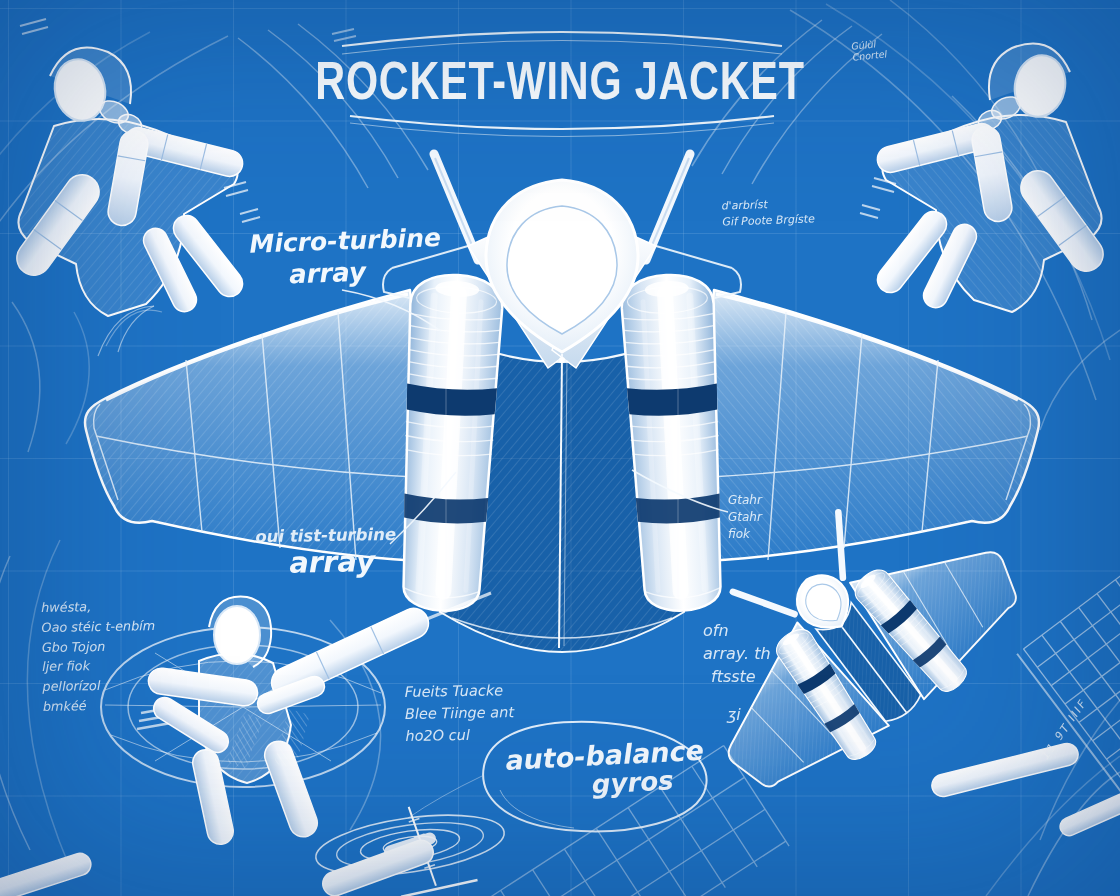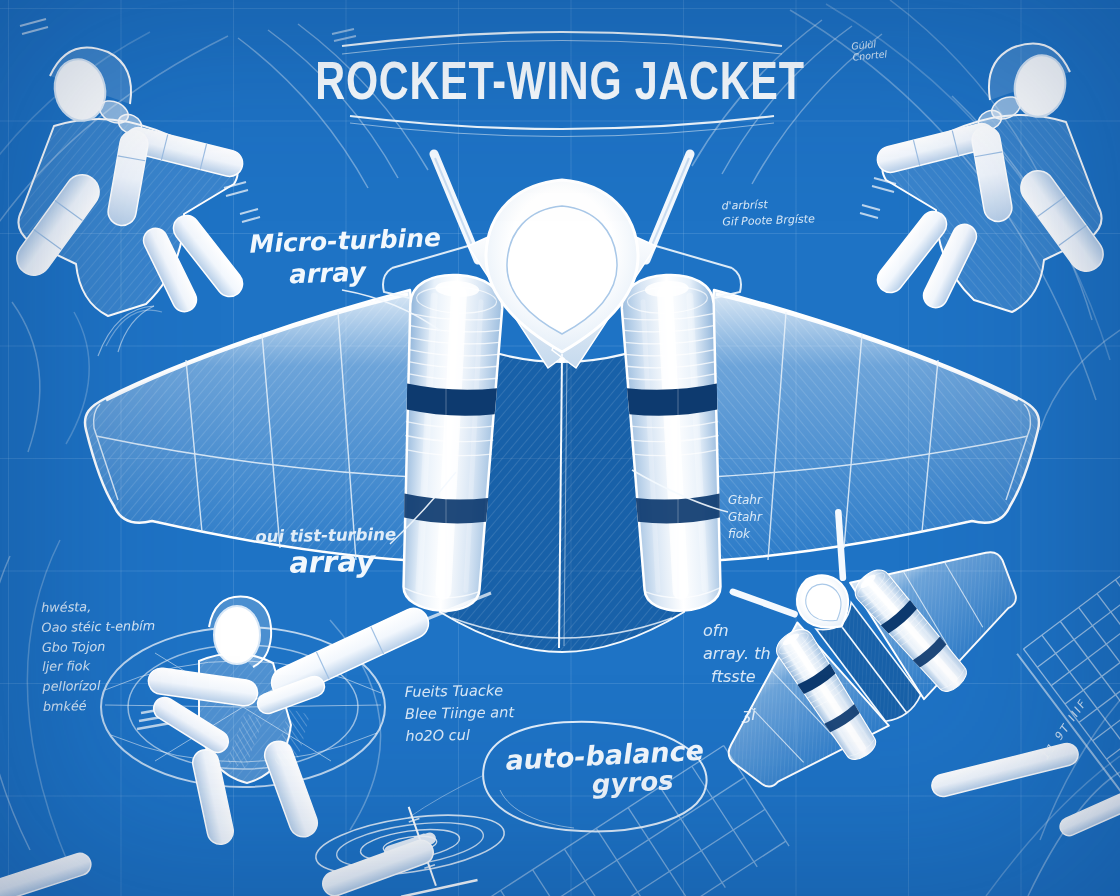--- a/index.html
+++ b/index.html
@@ -395,21 +395,21 @@
 <div class="label hand scribble" style="left:728px;top:492px;font-size:12px;line-height:1.4;">
   <span class="line">Gtahr</span>
   <span class="line">Gtahr</span>
   <span class="line">fiok</span>
 </div>
 
 <div class="label hand scribble" style="left:703px;top:607px;font-size:16px;line-height:1.45;margin-top:12px;">
   <span class="line">ofn</span>
   <span class="line">array. th</span>
   <span class="line" style="margin-left:8px;">ftsste</span>
-  <span class="line" style="margin-left:24px;margin-top:14px;text-align:center;">ʒi</span>
+  <span class="line" style="margin-left:24px;margin-top:14px;">ʒi</span>
 </div>
 
 <div class="label hand scribble" style="left:42px;top:597px;font-size:12.8px;line-height:1.55;transform:rotate(-1deg);">
   <span class="line">hwésta,</span>
   <span class="line">Oao stéic t-enbím</span>
   <span class="line">Gbo Tojon</span>
   <span class="line">ljer fiok</span>
   <span class="line">pellorízol</span>
   <span class="line">bmkéé</span>
 </div>

